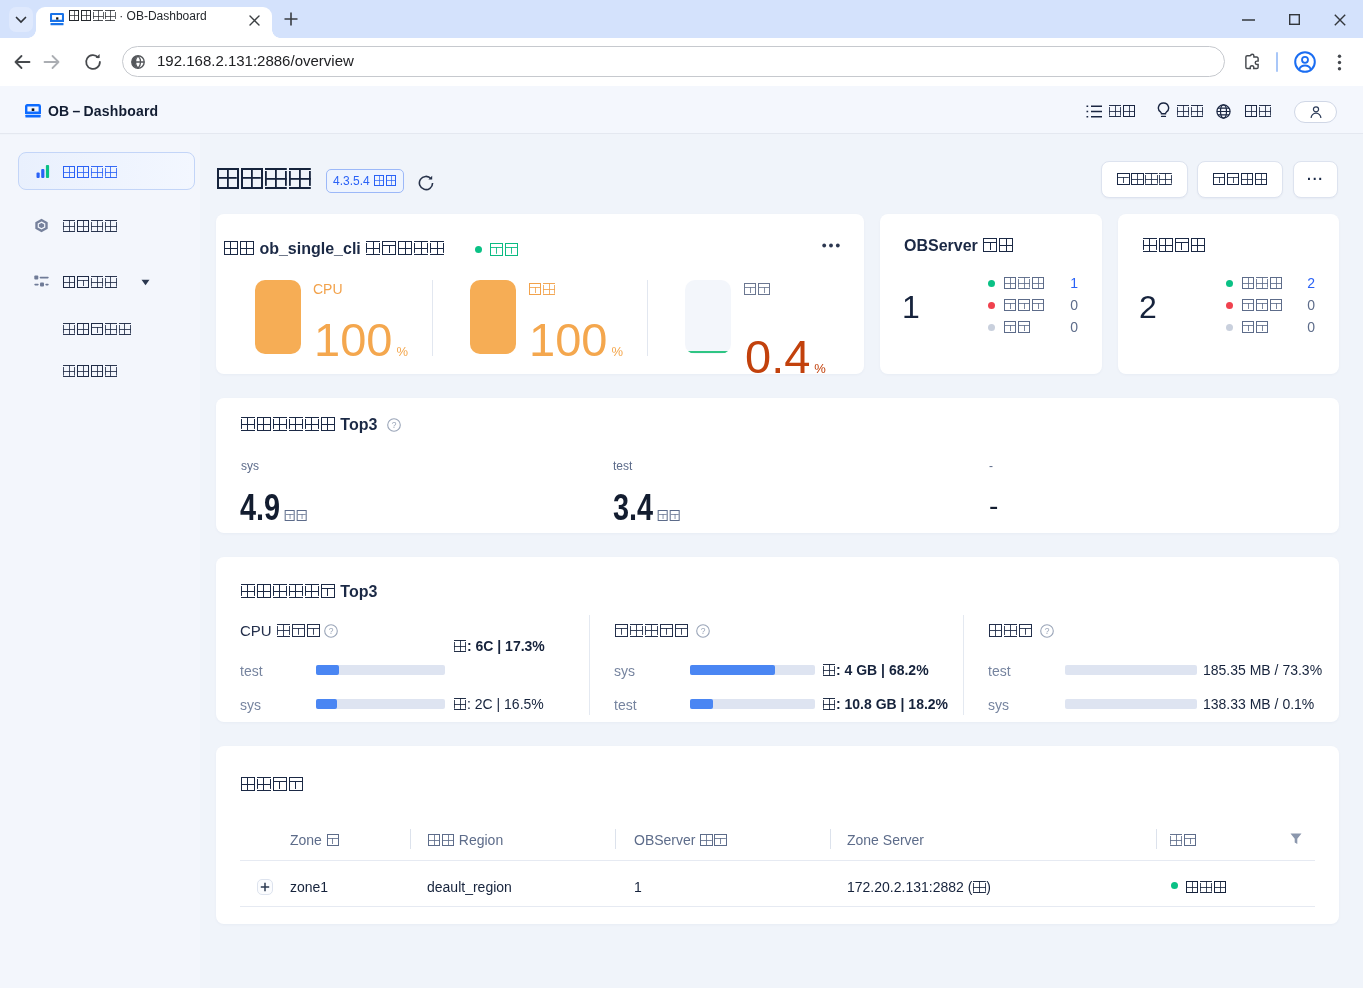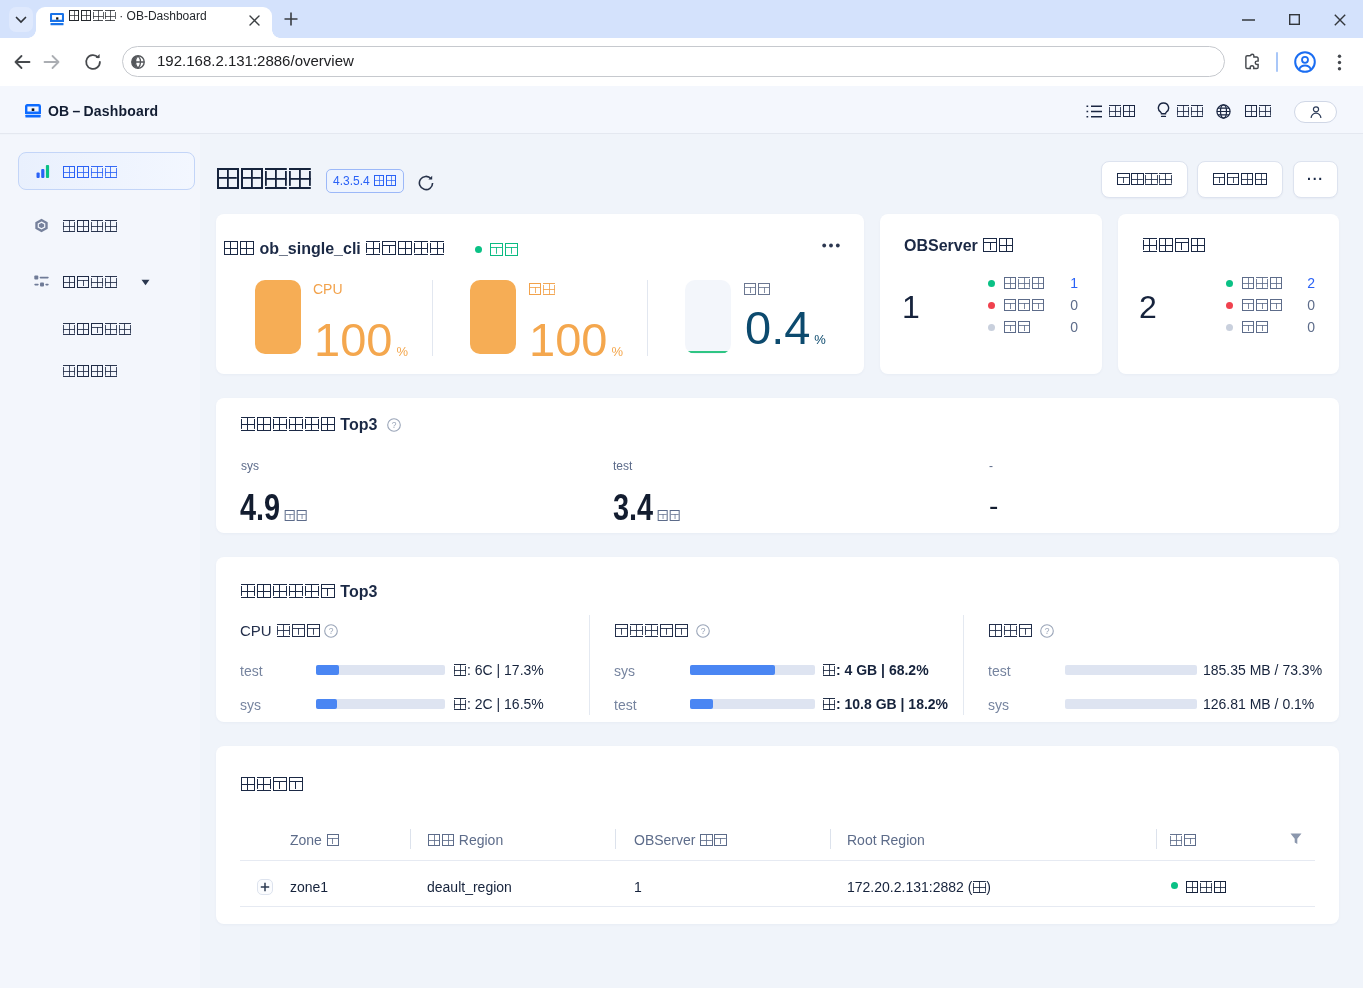--- a/index.html
+++ b/index.html
@@ -200,21 +200,21 @@
 
 <div class="a" style="left:470px;top:280px;width:46px;height:74px;border-radius:10px;background:#f6ad55"></div>
 <div class="a" style="left:528px;top:281px;font-size:14px;color:#f2a24b"><i class="ck"></i><i class="cl"></i></div>
 <div class="a" style="left:529px;top:316px;font-size:47px;line-height:47px;color:#f4a74e">100<span style="font-size:13px;margin-left:4px">%</span></div>
 <div class="a" style="left:647px;top:280px;width:1px;height:76px;background:#e2e7f0"></div>
 
 <div class="a" style="left:685px;top:280px;width:46px;height:74px;border-radius:10px;background:#f3f6fb;overflow:hidden">
     <div style="position:absolute;left:1px;bottom:1px;width:44px;height:2.5px;border-radius:2px;background:#2fc583"></div>
   </div>
 <div class="a" style="left:743px;top:281px;font-size:14px;color:#6b7791"><i class="ck"></i><i class="ck"></i></div>
-<div class="a" style="left:745px;top:304px;font-size:47px;line-height:47px;color:#0c4a6e">0.4<span style="font-size:13px;margin-left:4px">%</span></div>
+<div class="a" style="left:745px;top:333px;font-size:47px;line-height:47px;color:#c2410c">0.4<span style="font-size:13px;margin-left:4px">%</span></div>
 
 <div class="a card" style="left:880px;top:214px;width:222px;height:160px"></div>
 <div class="a ct" style="left:904px;top:237px">OBServer <i class="ck"></i><i class="cj"></i></div>
 <div class="a" style="left:902px;top:291px;font-size:32px;line-height:32px;color:#16233c">1</div>
 <div class="a dot" style="left:988px;top:280px;background:#0ac185"></div>
 <div class="a legrow" style="left:1003px;top:275px"><i class="cj"></i><i class="cl"></i><i class="cj"></i></div>
 <div class="a" style="left:1058px;top:275px;width:20px;text-align:right;font-size:14px;color:#2a62f6">1</div>
 <div class="a dot" style="left:988px;top:302px;background:#f0414e"></div>
 <div class="a legrow" style="left:1003px;top:297px"><i class="ck"></i><i class="ck"></i><i class="ck"></i></div>
 <div class="a legrow" style="left:1058px;top:297px;width:20px;text-align:right">0</div>
@@ -264,51 +264,51 @@
 <div class="a" style="left:963px;top:615px;width:1px;height:100px;background:#e4e9f1"></div>
 <div class="a" style="left:988px;top:622px;font-size:15px;color:#232f4b"><i class="cj"></i><i class="cl"></i><i class="ck"></i></div>
 <svg class="a" style="left:1040px;top:624px" width="14" height="14" viewBox="0 0 14 14">
     <circle cx="7" cy="7" r="6.3" fill="none" stroke="#9aa5b8" stroke-width="1.1"></circle>
     <text x="7" y="10" font-size="8.5" text-anchor="middle" fill="#9aa5b8" font-family="Liberation Sans">?</text>
   </svg>
 
 <div class="a" style="left:240px;top:663px;font-size:14px;color:#76849f">test</div>
 <div class="a track" style="left:316px;top:665px;width:129px"></div>
 <div class="a fill" style="left:316px;top:665px;width:23px"></div>
-<div class="a td" style="left:453px;top:662px;font-weight:400"><i class="cl"></i>: 6C | 17.3%</div>
+<div class="a td" style="left:453px;top:638px;font-weight:700"><i class="cl"></i>: 6C | 17.3%</div>
 <div class="a" style="left:240px;top:697px;font-size:14px;color:#76849f">sys</div>
 <div class="a track" style="left:316px;top:699px;width:129px"></div>
 <div class="a fill" style="left:316px;top:699px;width:21px"></div>
 <div class="a td" style="left:453px;top:696px;font-weight:400"><i class="cl"></i>: 2C | 16.5%</div>
 
 <div class="a" style="left:614px;top:663px;font-size:14px;color:#76849f">sys</div>
 <div class="a track" style="left:690px;top:665px;width:125px"></div>
 <div class="a fill" style="left:690px;top:665px;width:85px"></div>
 <div class="a td" style="left:822px;top:662px;font-weight:600"><i class="cl"></i>: 4 GB | 68.2%</div>
 <div class="a" style="left:614px;top:697px;font-size:14px;color:#76849f">test</div>
 <div class="a track" style="left:690px;top:699px;width:125px"></div>
 <div class="a fill" style="left:690px;top:699px;width:23px"></div>
 <div class="a td" style="left:822px;top:696px;font-weight:600"><i class="cl"></i>: 10.8 GB | 18.2%</div>
 
 <div class="a" style="left:988px;top:663px;font-size:14px;color:#76849f">test</div>
 <div class="a track" style="left:1065px;top:665px;width:132px"></div>
 <div class="a td" style="left:1203px;top:662px">185.35 MB / 73.3%</div>
 <div class="a" style="left:988px;top:697px;font-size:14px;color:#76849f">sys</div>
 <div class="a track" style="left:1065px;top:699px;width:132px"></div>
-<div class="a td" style="left:1203px;top:696px">126.81 MB / 0.1%</div>
+<div class="a td" style="left:1203px;top:696px">138.33 MB / 0.1%</div>
 
 <div class="a card" style="left:216px;top:746px;width:1123px;height:178px"></div>
 <div class="a ct" style="left:240px;top:776px"><i class="cj"></i><i class="cl"></i><i class="ck"></i><i class="ck"></i></div>
 <div class="a th" style="left:290px;top:832px">Zone <i class="ck"></i></div>
 <div class="a tsep" style="left:410px"></div>
 <div class="a th" style="left:427px;top:832px"><i class="cj"></i><i class="cj"></i> Region</div>
 <div class="a tsep" style="left:615px"></div>
 <div class="a th" style="left:634px;top:832px">OBServer <i class="cj"></i><i class="ck"></i></div>
 <div class="a tsep" style="left:830px"></div>
-<div class="a th" style="left:847px;top:832px">Root Region</div>
+<div class="a th" style="left:847px;top:832px">Zone Server</div>
 <div class="a tsep" style="left:1156px"></div>
 <div class="a th" style="left:1169px;top:832px"><i class="cl"></i><i class="ck"></i></div>
 <svg class="a" style="left:1290px;top:833px" width="12" height="12" viewBox="0 0 12 12">
     <path d="M0.5 0.5 H11.5 L7.3 5.8 V11 L4.7 9.4 V5.8 Z" fill="#8b97ad"></path>
   </svg>
 <div class="a hline" style="top:860px"></div>
 <div class="a" style="left:257px;top:879px;width:16px;height:16px;border:1px solid #dde3ee;border-radius:5px;background:#fbfcfe"></div>
 <svg class="a" style="left:260px;top:882px" width="10" height="10" viewBox="0 0 10 10">
     <path d="M5 0.8 V9.2 M0.8 5 H9.2" stroke="#2c3a52" stroke-width="1.5"></path>
   </svg>

